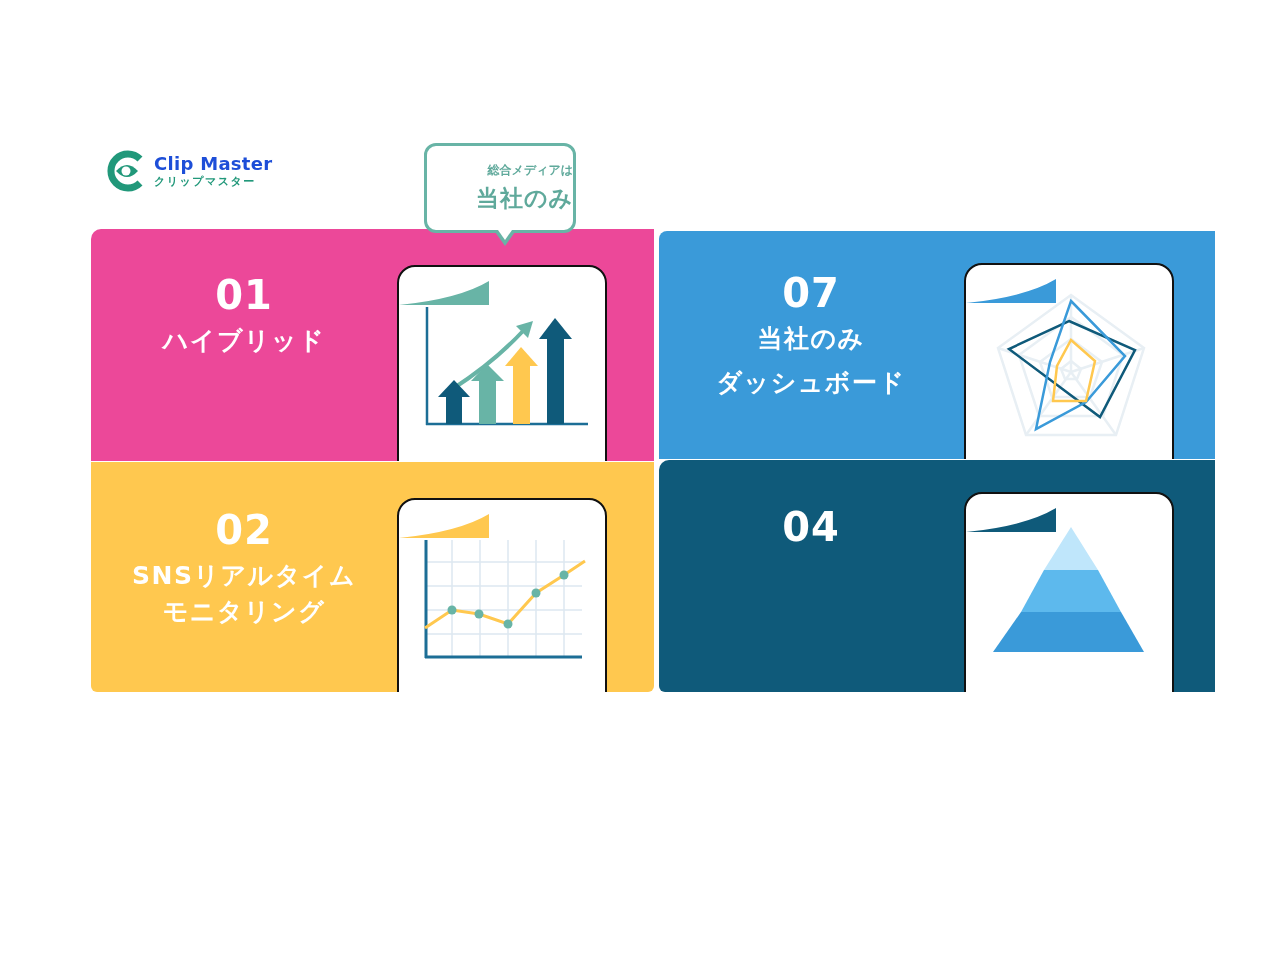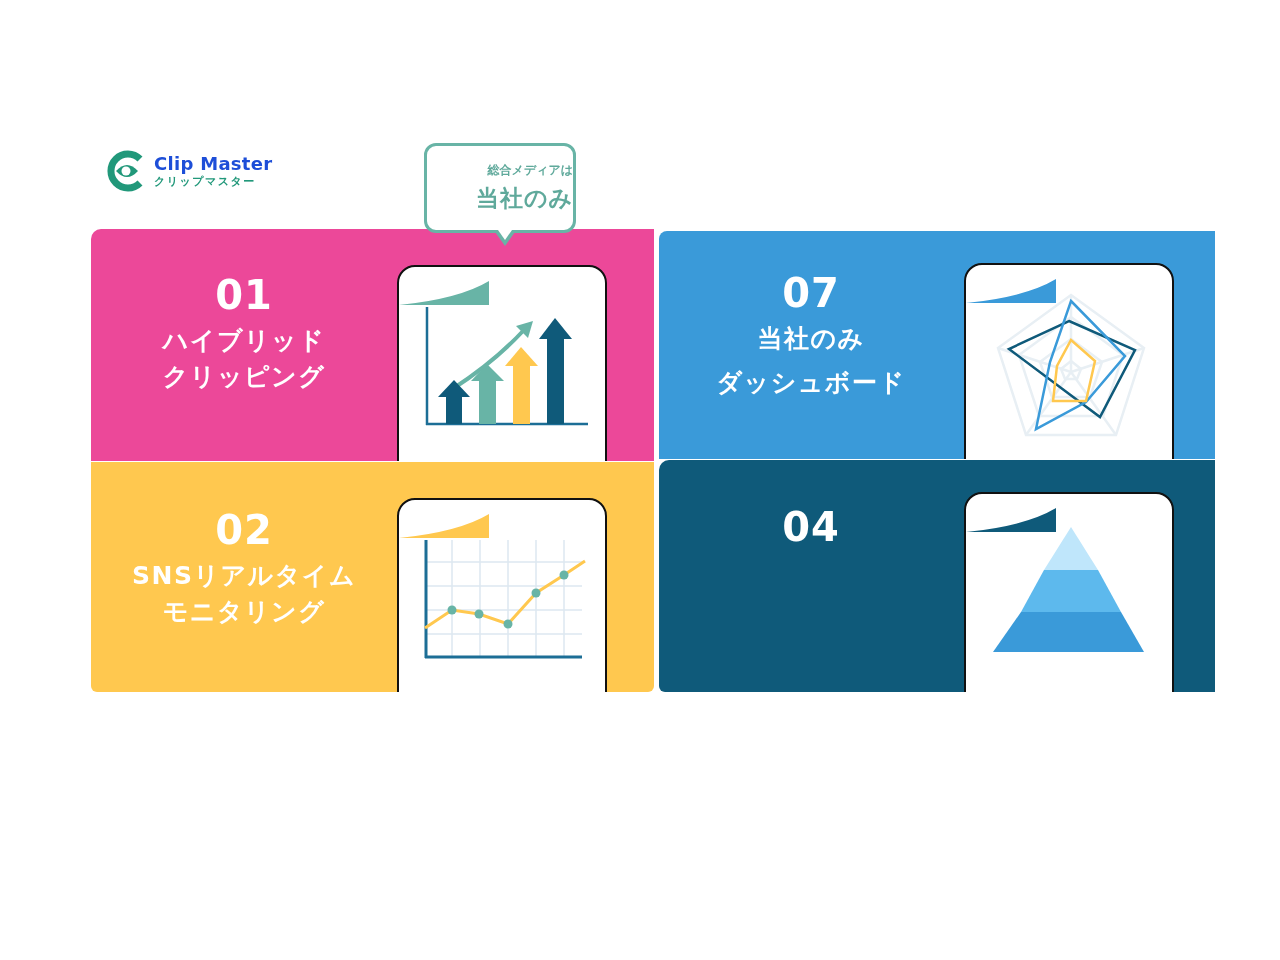--- a/index.html
+++ b/index.html
@@ -73,21 +73,20 @@
   <span class="bubble-sub">総合メディアは</span>
   <span class="bubble-main">当社のみ</span>
   <div class="bubble-tail"></div>
   <div class="bubble-tail-in"></div>
 </div>
 
 <div class="card card-1">
   <div class="card-text">
     <div class="card-num">01</div>
     <div class="card-title">ハイブリッド</div>
-    <div class="card-title" style="margin-top:0">クリッピング</div>
   </div>
   <div class="illus-frame">
     <svg width="210" height="240" viewBox="0 0 210 240">
       <line x1="28" y1="40" x2="28" y2="158" stroke="#1c6e96" stroke-width="2.5"></line>
       <line x1="27" y1="157" x2="189" y2="157" stroke="#1c6e96" stroke-width="2.5"></line>
       <path d="M55 121 Q95 95 124 64" fill="none" stroke="#68b4a6" stroke-width="4"></path>
       <polygon points="134,54 117,59 129,71" fill="#68b4a6"></polygon>
       <rect x="47" y="130" width="16" height="27" fill="#0f5a7a"></rect>
       <polygon points="39,130 71,130 55,113" fill="#0f5a7a"></polygon>
       <rect x="80" y="114" width="17" height="43" fill="#68b4a6"></rect>

